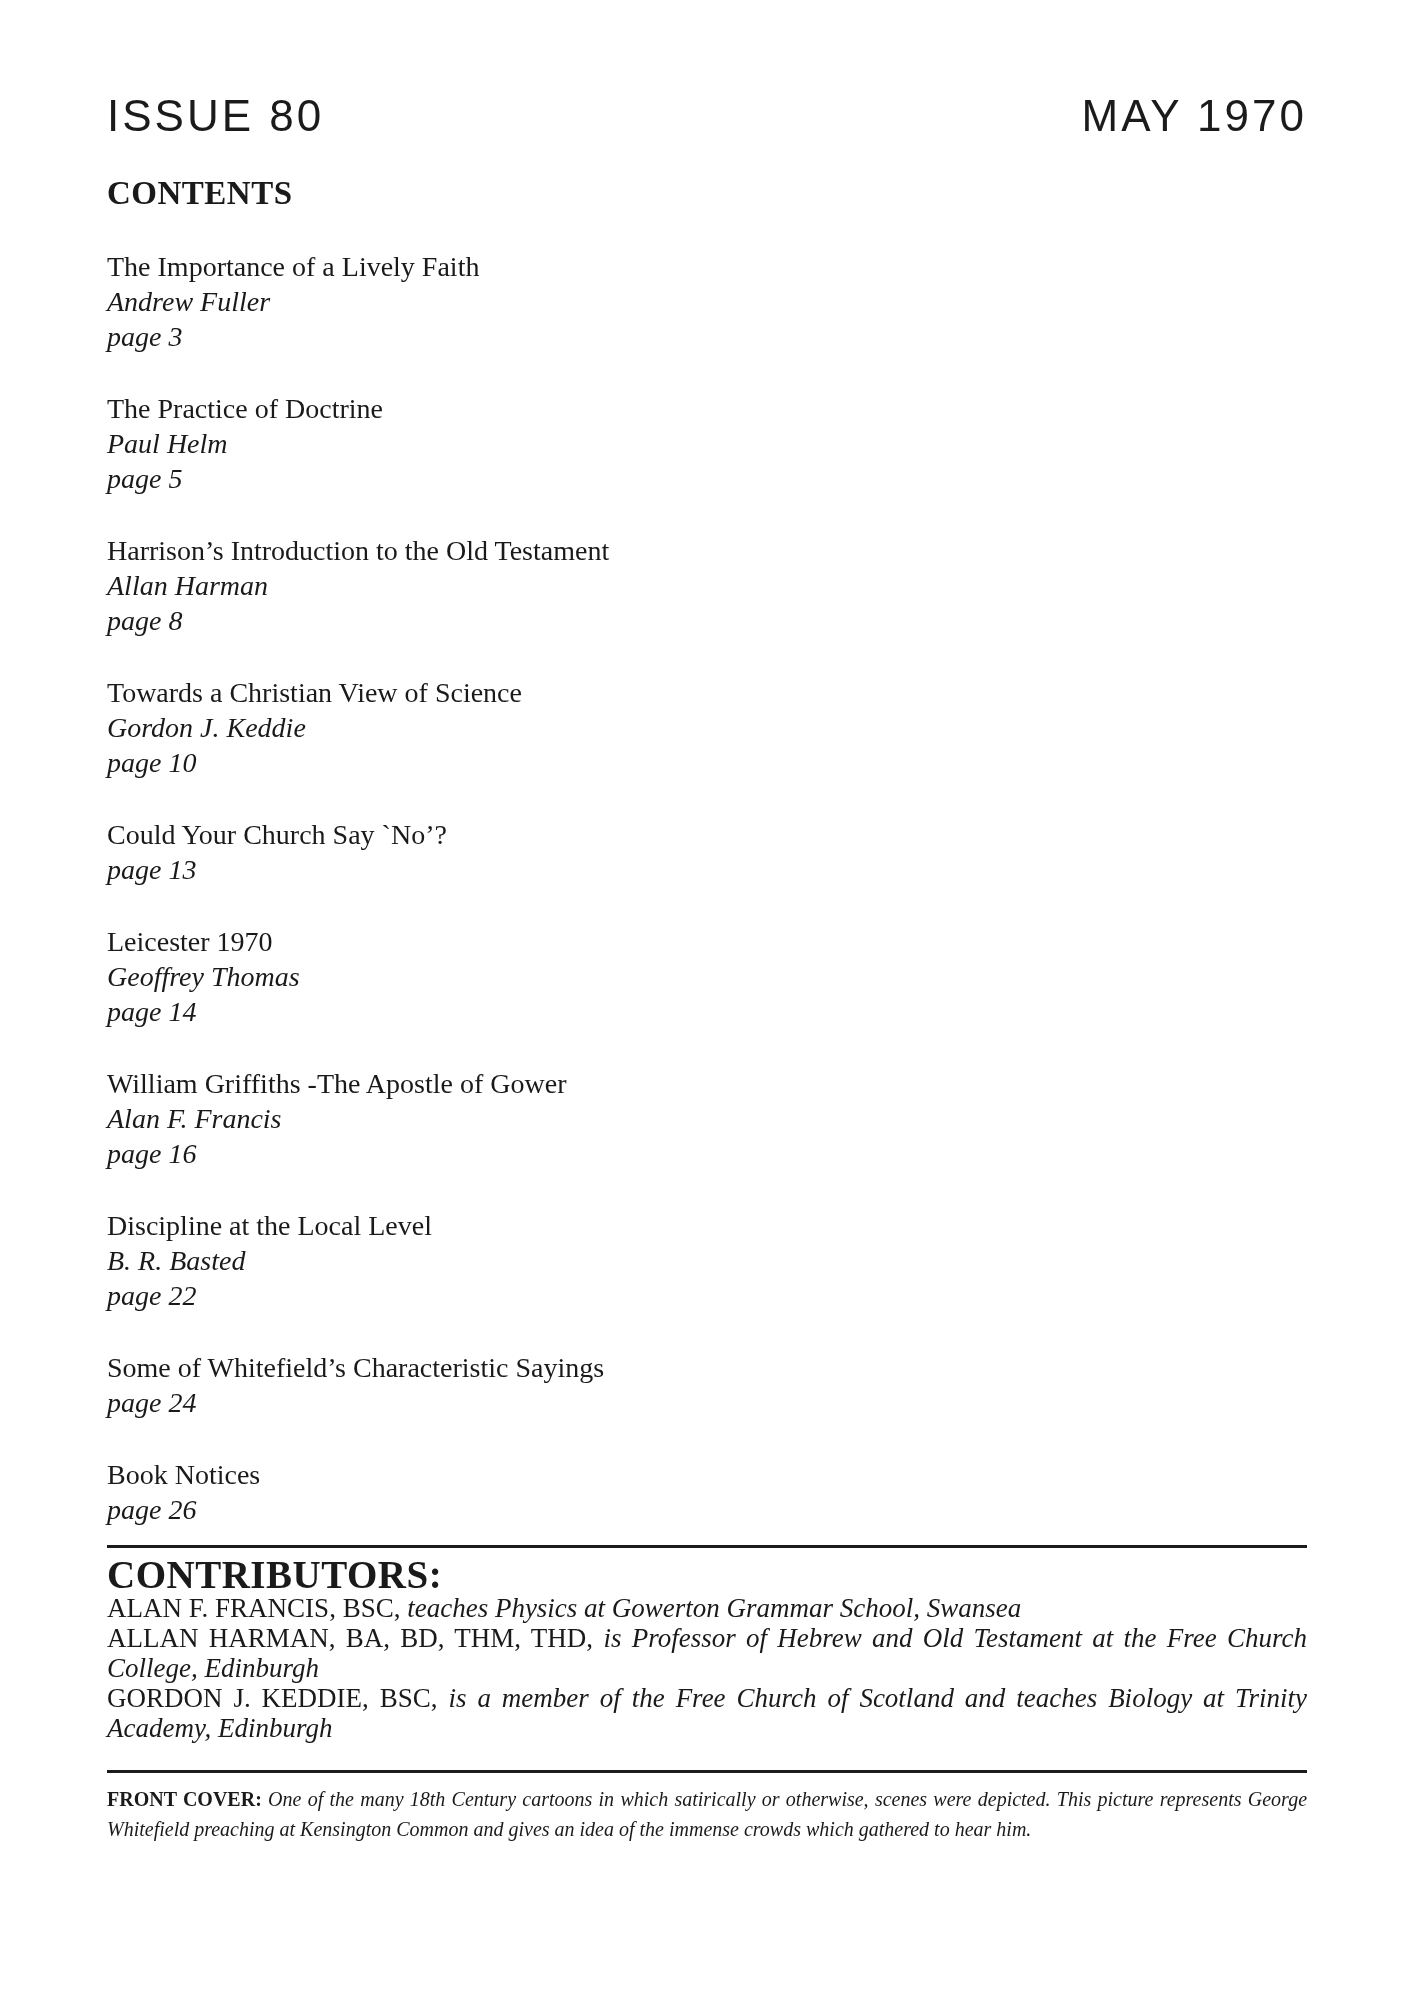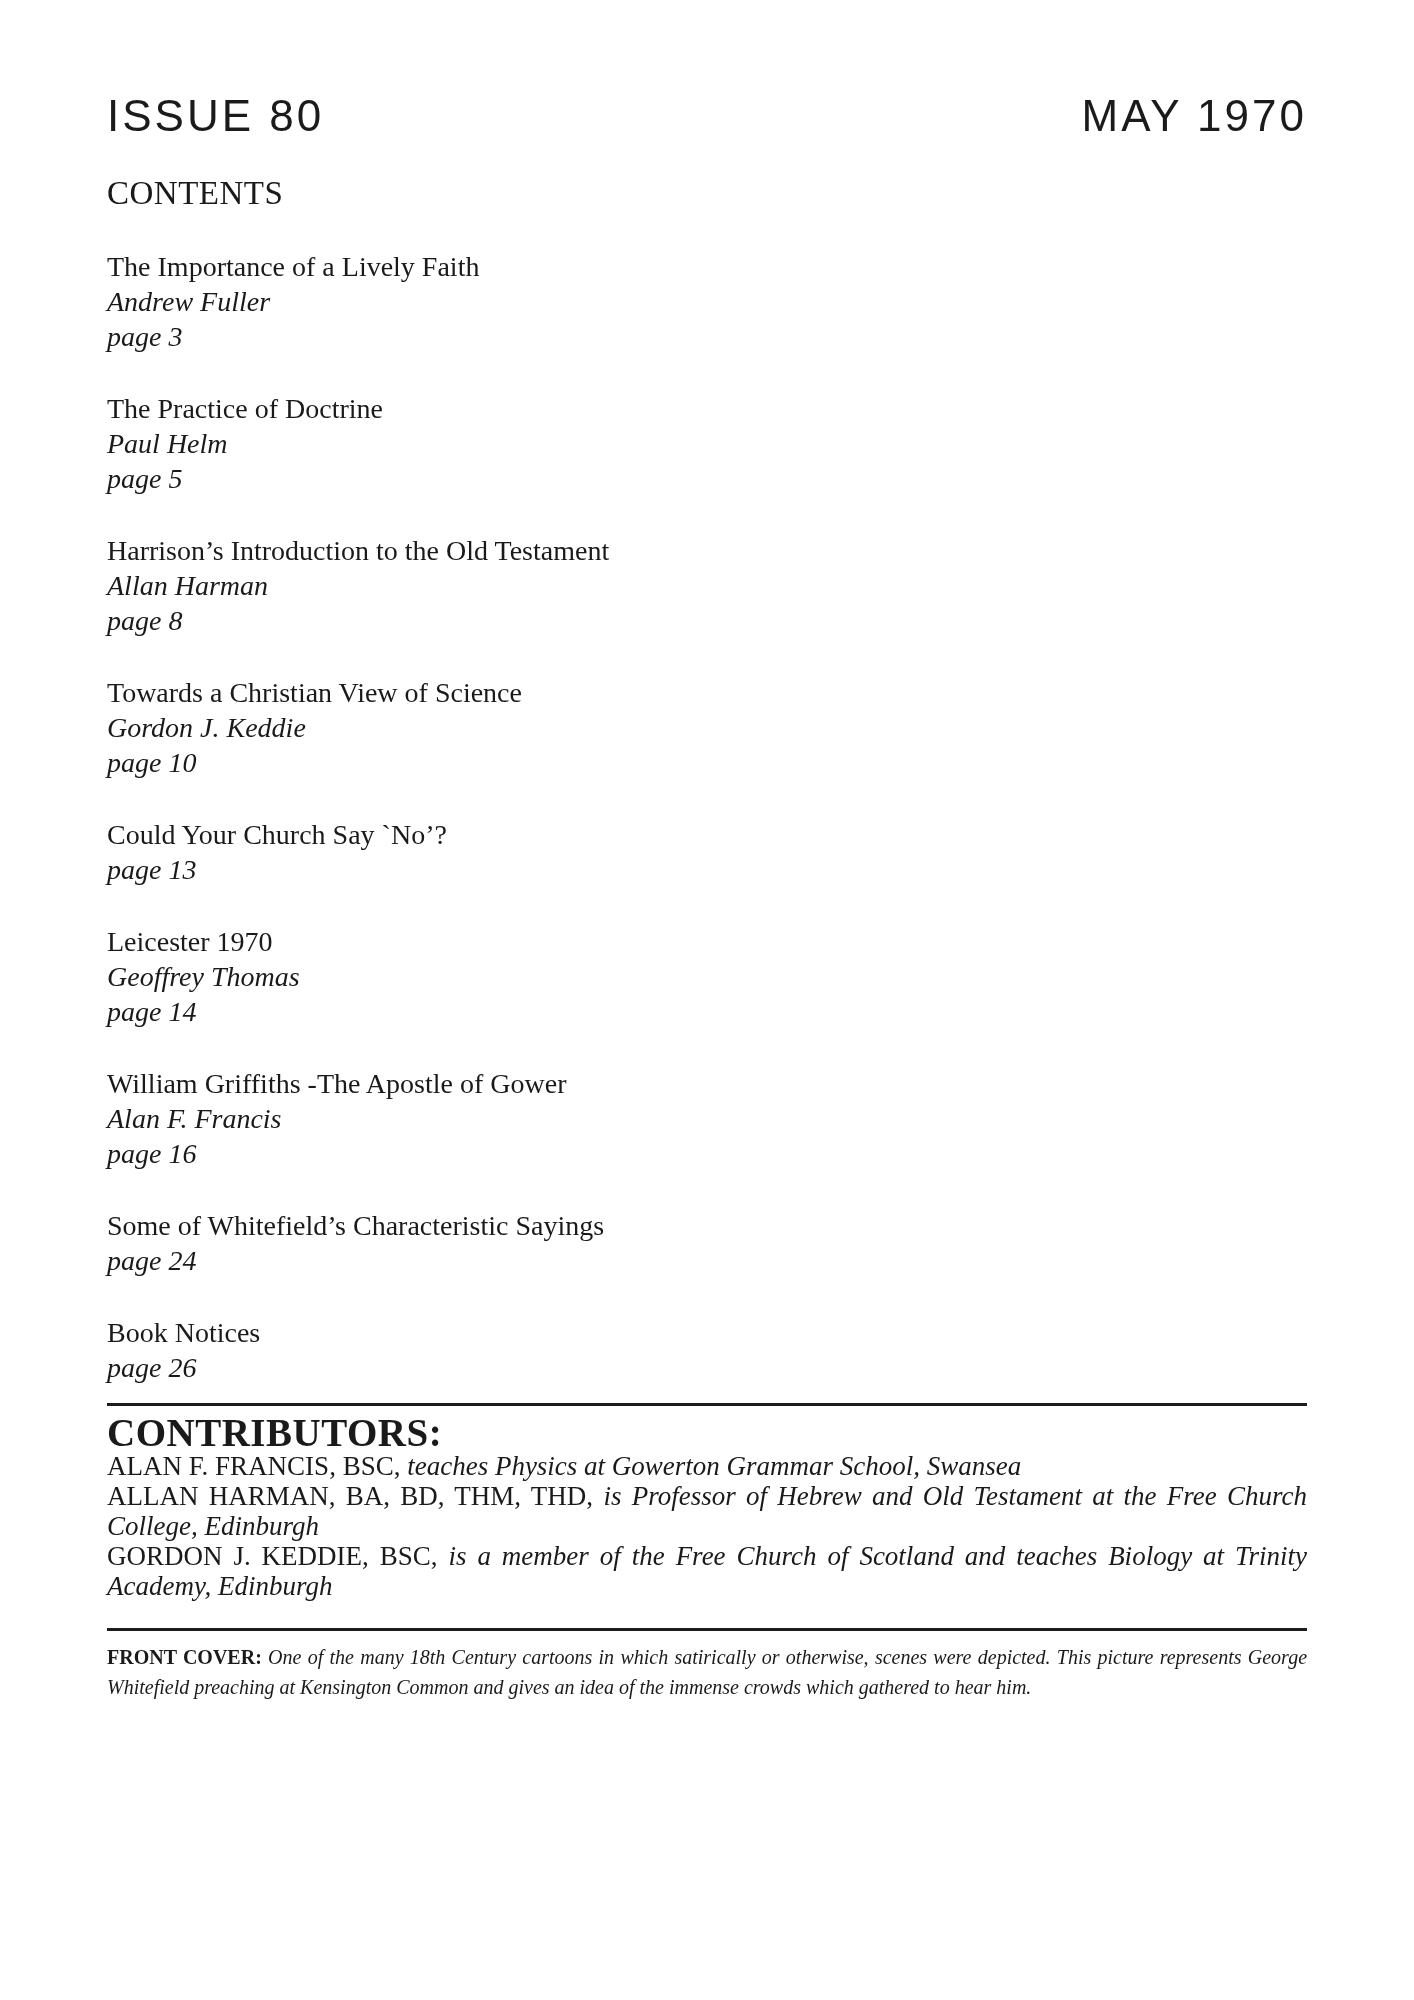--- a/index.html
+++ b/index.html
@@ -13,21 +13,21 @@
   .page { padding: 94px 89px 0 107px; width: 1200px; }
 
   .masthead {
     display: flex; justify-content: space-between; align-items: baseline;
     font-family: "Liberation Sans", sans-serif;
     font-size: 44px; line-height: 44px; letter-spacing: 3px;
     color: #1b1b1b; white-space: nowrap;
   }
 
   .contents-heading {
-    font-size: 33px; line-height: 33px; font-weight: normal;
+    font-size: 33px; line-height: 33px; font-weight: bold;
     letter-spacing: 0.5px; margin: 39px 0 39px 0;
   }
 
   .toc .entry { font-size: 28px; line-height: 35px; margin-bottom: 37px; }
   .toc .title { font-style: normal; }
   .toc .author, .toc .pageno { font-style: italic; }
   .toc .entry:last-child { margin-bottom: 0; }
 
   .rule {
     border: none; border-top: 3px solid #1c1c1c;
@@ -102,20 +102,25 @@
       <div class="author">Geoffrey Thomas</div>
       <div class="pageno">page 14</div>
     </div>
 
     <div class="entry">
       <div class="title">William Griffiths -The Apostle of Gower</div>
       <div class="author">Alan F. Francis</div>
       <div class="pageno">page 16</div>
     </div>
 
+    <div class="entry">
+      <div class="title">Discipline at the Local Level</div>
+      <div class="author">B. R. Basted</div>
+      <div class="pageno">page 22</div>
+    </div>
 
     <div class="entry">
       <div class="title">Some of Whitefield’s Characteristic Sayings</div>
       <div class="pageno">page 24</div>
     </div>
 
     <div class="entry">
       <div class="title">Book Notices</div>
       <div class="pageno">page 26</div>
     </div>

